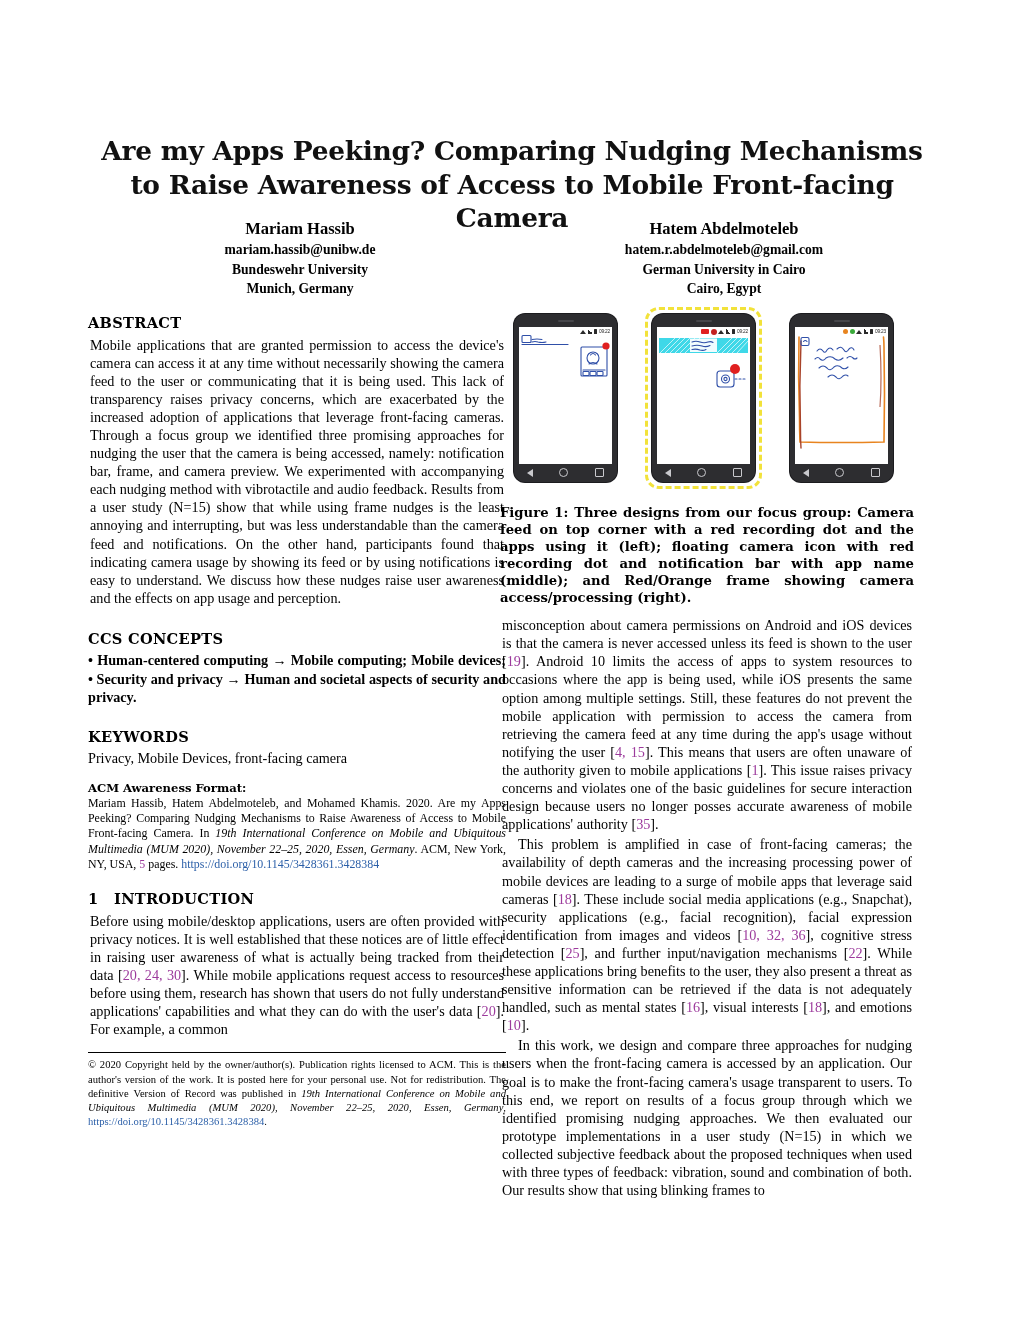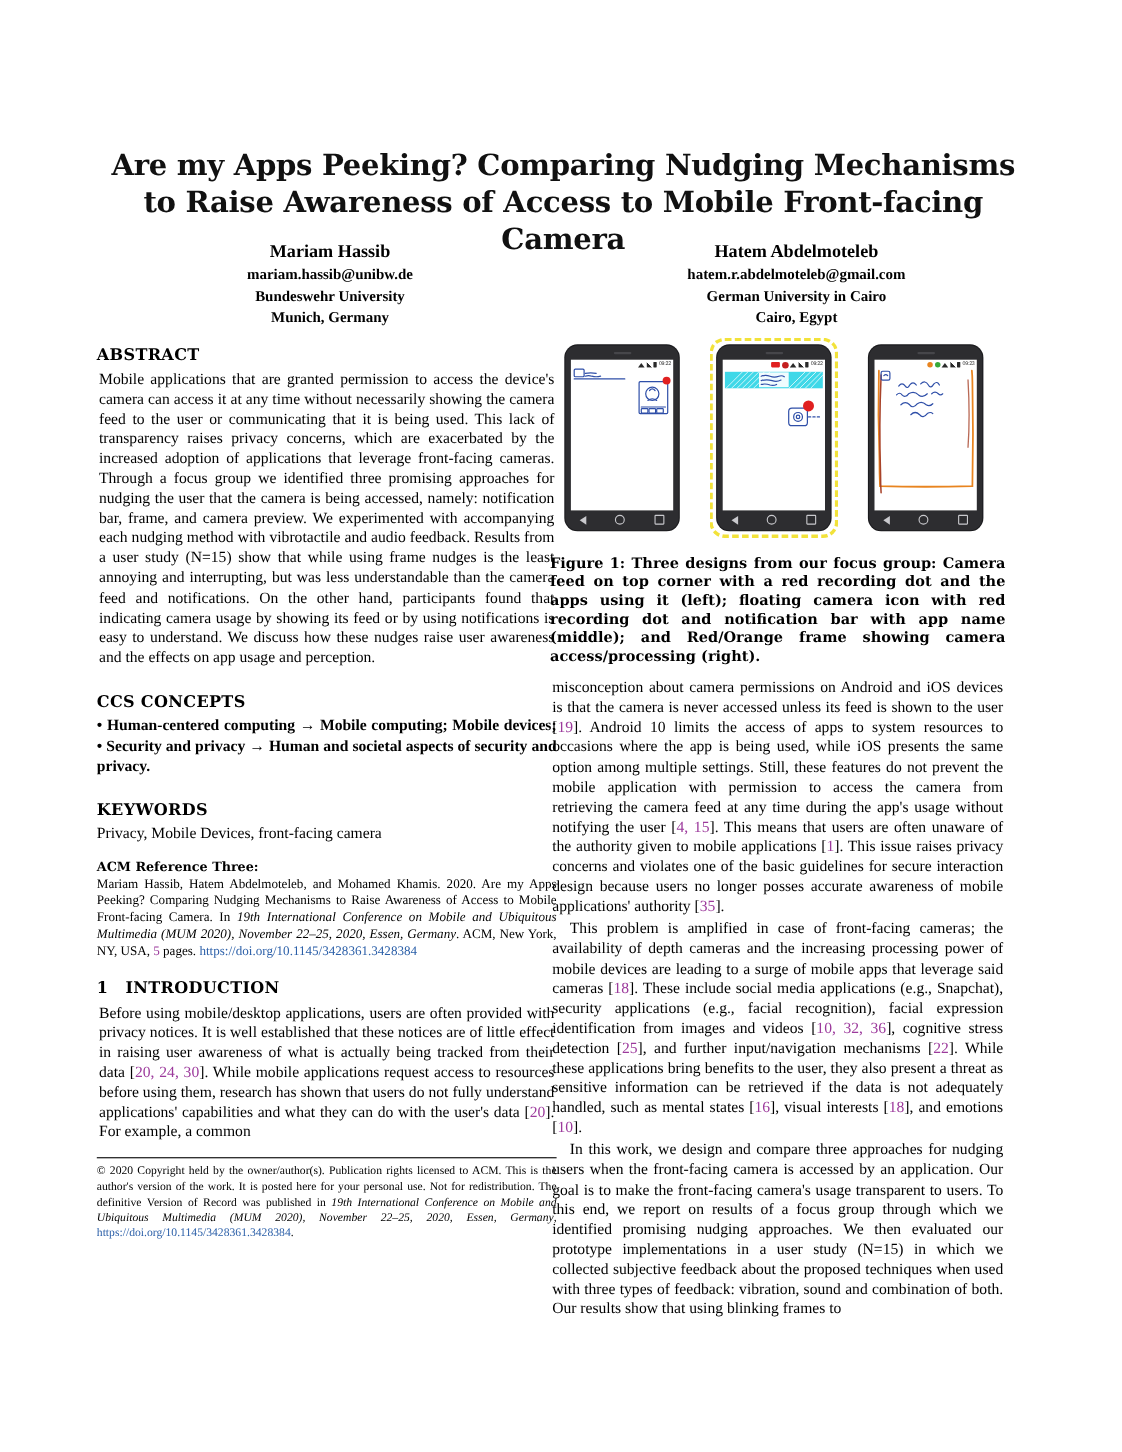--- a/index.html
+++ b/index.html
@@ -287,21 +287,21 @@
     <h2 class="sec">CCS CONCEPTS</h2>
     <p class="ccs">• Human-centered computing → Mobile computing; Mobile devices; • Security and privacy → Human and societal aspects of security and privacy.</p>
 
     <div class="spacer-lg"></div>
 
     <h2 class="sec">KEYWORDS</h2>
     <p class="kw">Privacy, Mobile Devices, front-facing camera</p>
 
     <div class="spacer-sm"></div>
 
-    <p class="acm-ref-head">ACM Reference Three:</p>
+    <p class="acm-ref-head">ACM Awareness Format:</p>
     <p class="acm-ref"><span>Mariam Hassib, Hatem Abdelmoteleb, and Mohamed Khamis. 2020. Are my Apps Peeking? Comparing Nudging Mechanisms to Raise Awareness of Access to Mobile Front-facing Camera. In </span><i>19th International Conference on Mobile and Ubiquitous Multimedia (MUM 2020), November 22–25, 2020, Essen, Germany</i><span>. ACM, New York, NY, USA, </span><span class="pagecount">5</span><span> pages. </span><span class="doi">https://doi.org/10.1145/3428361.3428384</span></p>
 
     <div class="spacer-md"></div>
 
     <h2 class="sec numbered"><span class="secnum">1</span><span>INTRODUCTION</span></h2>
     <p class="body"><span>Before using mobile/desktop applications, users are often provided with privacy notices. It is well established that these notices are of little effect in raising user awareness of what is actually being tracked from their data [</span><span class="cite">20, 24, 30</span><span>]. While mobile applications request access to resources before using them, research has shown that users do not fully understand applications' capabilities and what they can do with the user's data [</span><span class="cite">20</span><span>]. For example, a common</span></p>
 
     <div style="height:12px"></div>
 
     <hr class="footer-rule">

